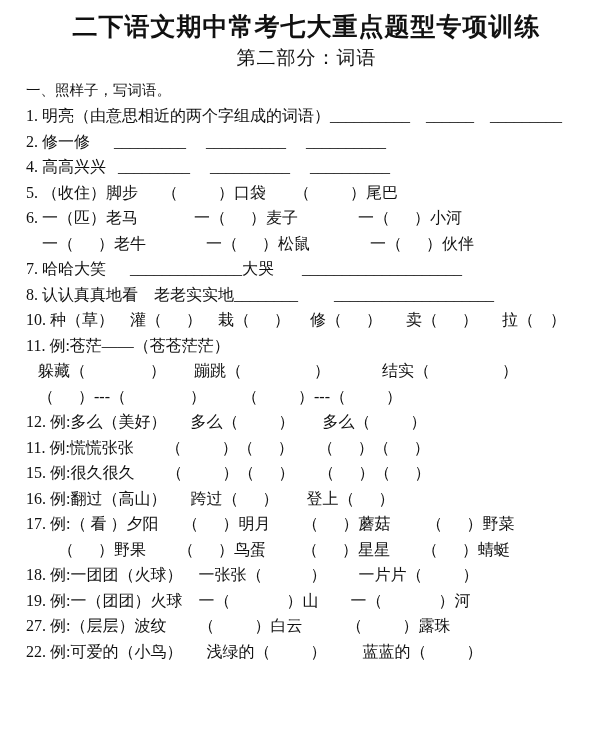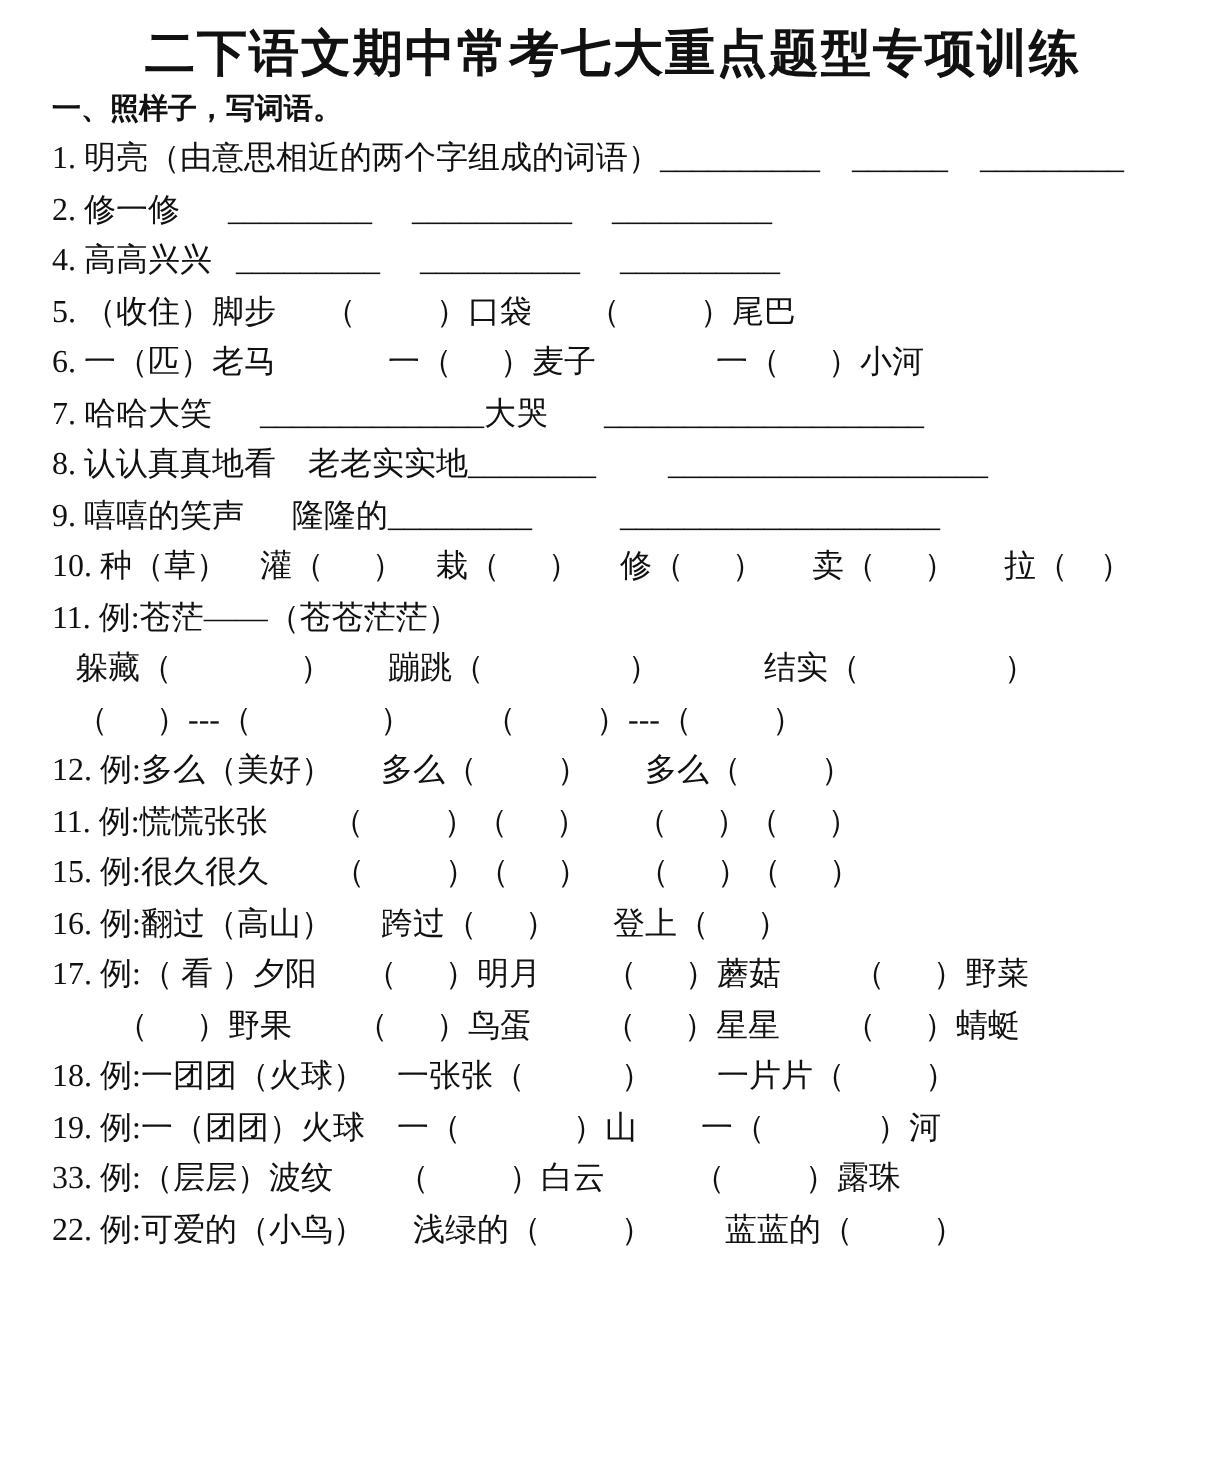--- a/index.html
+++ b/index.html
@@ -31,52 +31,53 @@
   }
   .subtitle {
     font-size: 19px;
     font-weight: normal;
     text-align: center;
     margin: 2px 0 10px 0;
     letter-spacing: 1px;
   }
   .section-heading {
     font-size: 14.5px;
-    font-weight: bold;
+    font-weight: normal;
     margin: 2px 0 3px 0;
   }
   .line {
     font-size: 16px;
     line-height: 25.5px;
     white-space: pre;
     overflow: hidden;
   }
 </style>
 </head>
 <body>
 
 <div class="page">
   <div class="title">二下语文期中常考七大重点题型专项训练</div>
+  <div class="subtitle">第二部分：词语</div>
   <div class="section-heading">一、照样子，写词语。</div>
 
   <div class="line">1. 明亮（由意思相近的两个字组成的词语）__________    ______    _________</div>
   <div class="line">2. 修一修      _________     __________     __________</div>
   <div class="line">4. 高高兴兴   _________     __________     __________</div>
   <div class="line">5. （收住）脚步      （          ）口袋       （          ）尾巴</div>
   <div class="line">6. 一（匹）老马              一（      ）麦子               一（      ）小河</div>
+  <div class="line">    一（      ）老牛               一（      ）松鼠               一（      ）伙伴</div>
   <div class="line">7. 哈哈大笑      ______________大哭       ____________________</div>
   <div class="line">8. 认认真真地看    老老实实地________         ____________________</div>
-  <div class="line">9. 嘻嘻的笑声      隆隆的_________           ____________________</div>
   <div class="line">10. 种（草）    灌（      ）    栽（      ）     修（      ）      卖（      ）      拉（    ）</div>
   <div class="line">11. 例:苍茫——（苍苍茫茫）</div>
   <div class="line">   躲藏（                ）       蹦跳（                  ）             结实（                  ）</div>
   <div class="line">   （      ）---（                ）         （          ）---（          ）</div>
   <div class="line">12. 例:多么（美好）      多么（          ）       多么（          ）</div>
   <div class="line">11. 例:慌慌张张        （          ）（      ）      （      ）（      ）</div>
   <div class="line">15. 例:很久很久        （          ）（      ）      （      ）（      ）</div>
   <div class="line">16. 例:翻过（高山）      跨过（      ）       登上（      ）</div>
   <div class="line">17. 例:（ 看 ）夕阳      （      ）明月        （      ）蘑菇         （      ）野菜</div>
   <div class="line">        （      ）野果        （      ）鸟蛋         （      ）星星        （      ）蜻蜓</div>
   <div class="line">18. 例:一团团（火球）    一张张（            ）        一片片（          ）</div>
   <div class="line">19. 例:一（团团）火球    一（              ）山        一（              ）河</div>
-  <div class="line">33. 例:（层层）波纹        （          ）白云           （          ）露珠</div>
+  <div class="line">27. 例:（层层）波纹        （          ）白云           （          ）露珠</div>
   <div class="line">22. 例:可爱的（小鸟）      浅绿的（          ）         蓝蓝的（          ）</div>
 </div>
 
 </body></html>

